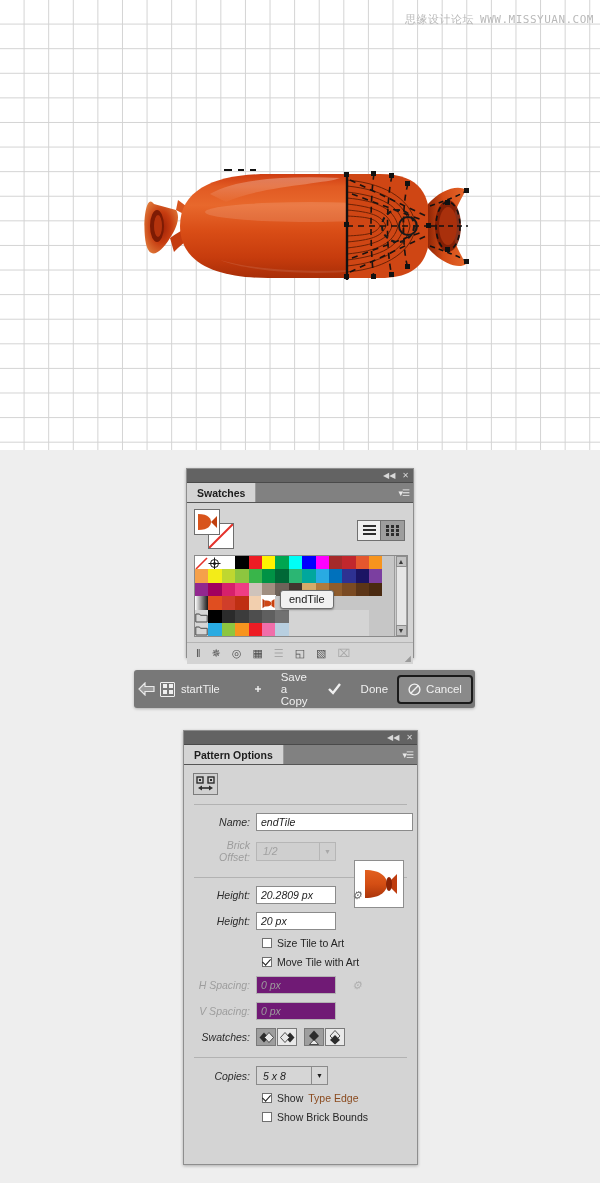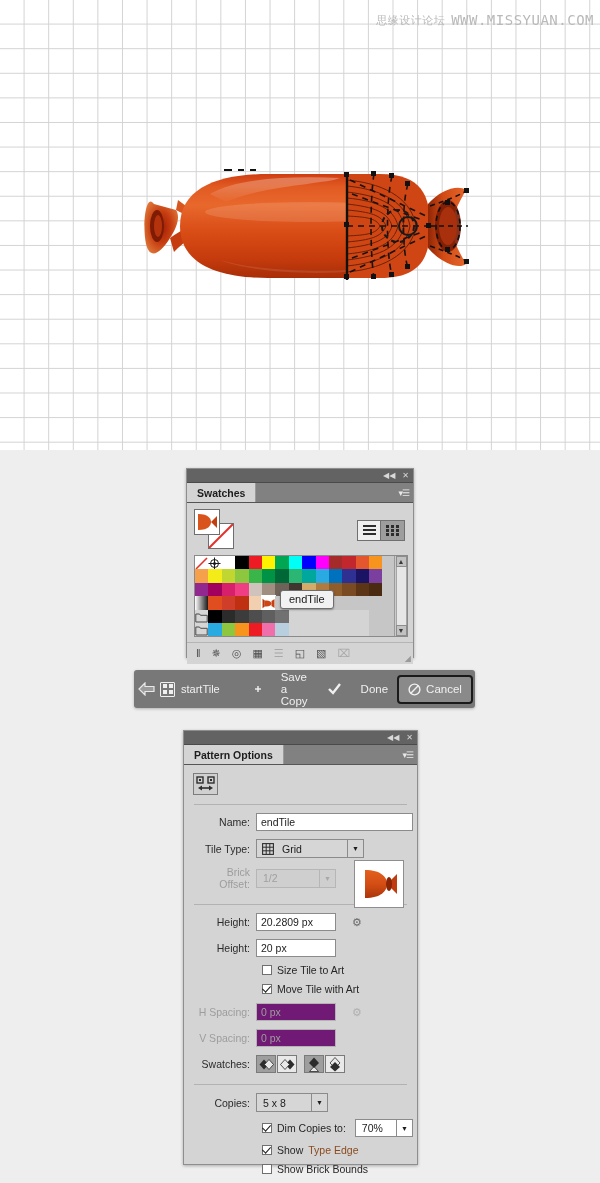--- a/index.html
+++ b/index.html
@@ -22,21 +22,21 @@
       linear-gradient(to bottom, #d3d3d3 1px, transparent 1px);
     background-size:24.6px 24.6px;
     background-position:-1px -1px;
   }
   #watermark {
     position:absolute; right:6px; top:12px;
     display:flex; align-items:center; gap:6px;
     color:#b9b9b9; font-size:11px; letter-spacing:.5px;
     user-select:none;
   }
-  #watermark .wm-en { font-family:"DejaVu Sans Mono", monospace; font-size:14px; }
+  #watermark .wm-en { font-family:"DejaVu Sans Mono", monospace; font-size:11px; }
 
   
   #artwork { position:absolute; left:140px; top:160px; width:330px; height:120px; }
 
   
   .panel {
     position:absolute;
     background:#d4d4d4;
     border:1px solid #8e8e8e;
     box-shadow:0 1px 3px rgba(0,0,0,.28);
@@ -157,21 +157,21 @@
   
   #pattern-panel { left:183px; top:730px; width:235px; height:435px; }
   .po-body { padding:0; position:relative; font-size:10.5px; color:#262626; }
   .po-toolbtn {
     width:25px; height:22px; margin:8px 0 0 9px;
     border:1px solid #7c7c7c; background:#d0d0d0;
     position:relative;
   }
   .po-hr { height:1px; background:#b2b2b2; margin:9px 10px 0; }
 
-  .po-row { display:flex; align-items:center; margin-top:8px; padding-left:10px; }
+  .po-row { display:flex; align-items:center; margin-top:8px; padding-left:10px;font-style:italic; }
   .po-label { width:62px; text-align:right; padding-right:6px; color:#2b2b2b; font-size:10.5px; }
   .po-label.dim { color:#9d9d9d; }
   .po-input {
     height:18px; background:#fff; border:1px solid #8b8b8b;
     font-size:10.5px; color:#1c1c1c; padding:0 4px;
     display:flex; align-items:center;
   }
   .po-input.dim { background:#701a75; border-color:#b3b3b3; color:#9d9d9d; }
   .po-select {
     height:19px; background:#d6d6d6; border:1px solid #8b8b8b;
@@ -583,36 +583,20 @@
       </svg>
     </div>
 
     <div class="po-hr"></div>
 
     <div class="po-row">
       <div class="po-label">Name:</div>
       <div class="po-input" style="width:157px;">endTile</div>
     </div>
 
-    <div class="po-row">
-      <div class="po-label">Tile Type:</div>
-      <div class="po-select" style="width:108px;">
-        <span style="padding-left:5px;display:flex;align-items:center;">
-          <svg width="12" height="12" viewBox="0 0 12 12">
-            <rect x="0.6" y="0.6" width="10.8" height="10.8" fill="none" stroke="#2e2e2e" stroke-width="1.1"></rect>
-            <line x1="4.2" y1="0.6" x2="4.2" y2="11.4" stroke="#2e2e2e" stroke-width="1"></line>
-            <line x1="7.8" y1="0.6" x2="7.8" y2="11.4" stroke="#2e2e2e" stroke-width="1"></line>
-            <line x1="0.6" y1="4.2" x2="11.4" y2="4.2" stroke="#2e2e2e" stroke-width="1"></line>
-            <line x1="0.6" y1="7.8" x2="11.4" y2="7.8" stroke="#2e2e2e" stroke-width="1"></line>
-          </svg>
-        </span>
-        <span class="sel-txt" style="padding-left:8px;">Grid</span>
-        <span class="sel-arrow">▼</span>
-      </div>
-    </div>
 
     <div class="po-row">
       <div class="po-label dim">Brick Offset:</div>
       <div class="po-select dim" style="width:80px;">
         <span class="sel-txt">1/2</span>
         <span class="sel-arrow">▼</span>
       </div>
     </div>
 
     <div id="po-preview">
@@ -699,28 +683,20 @@
     <div class="po-hr" style="margin-top:11px;"></div>
 
     <div class="po-row">
       <div class="po-label">Copies:</div>
       <div class="po-select" style="width:72px;">
         <span class="sel-txt">5 x 8</span>
         <span class="sel-arrow">▼</span>
       </div>
     </div>
 
-    <div class="po-check">
-      <span class="cbox checked"></span>
-      <span>Dim Copies to:</span>
-      <span class="po-select" style="width:58px;height:18px;background:#fff;margin-left:4px;">
-        <span class="sel-txt">70%</span>
-        <span class="sel-arrow">▼</span>
-      </span>
-    </div>
 
     <div class="po-check">
       <span class="cbox checked"></span>
       <span>Show </span>
         <span class="tile-edge-word">Type Edge</span>
     </div>
 
     <div class="po-check">
       <span class="cbox empty"></span>
       <span>Show Brick Bounds</span>

